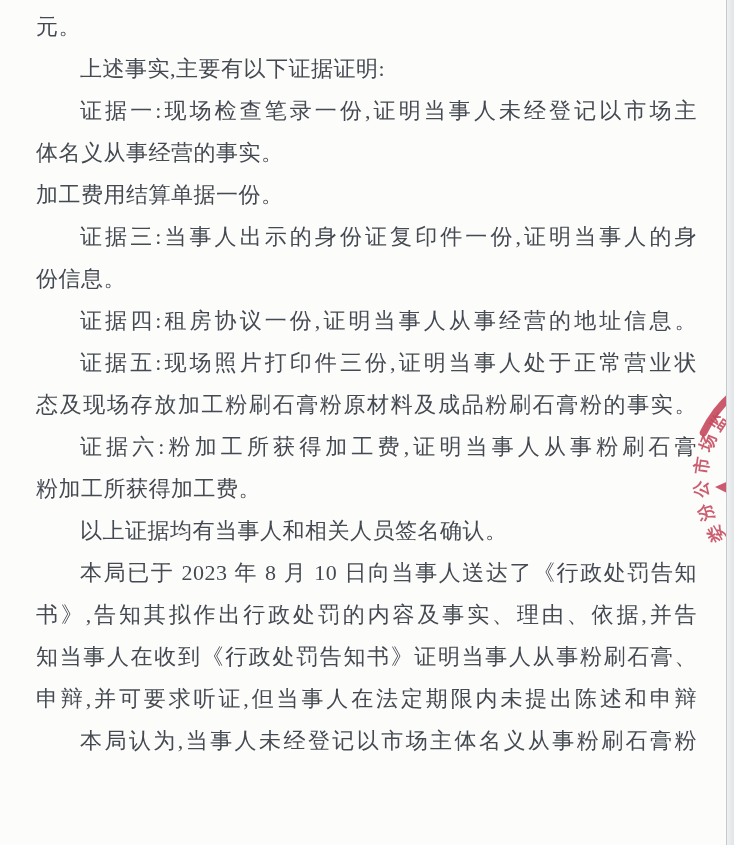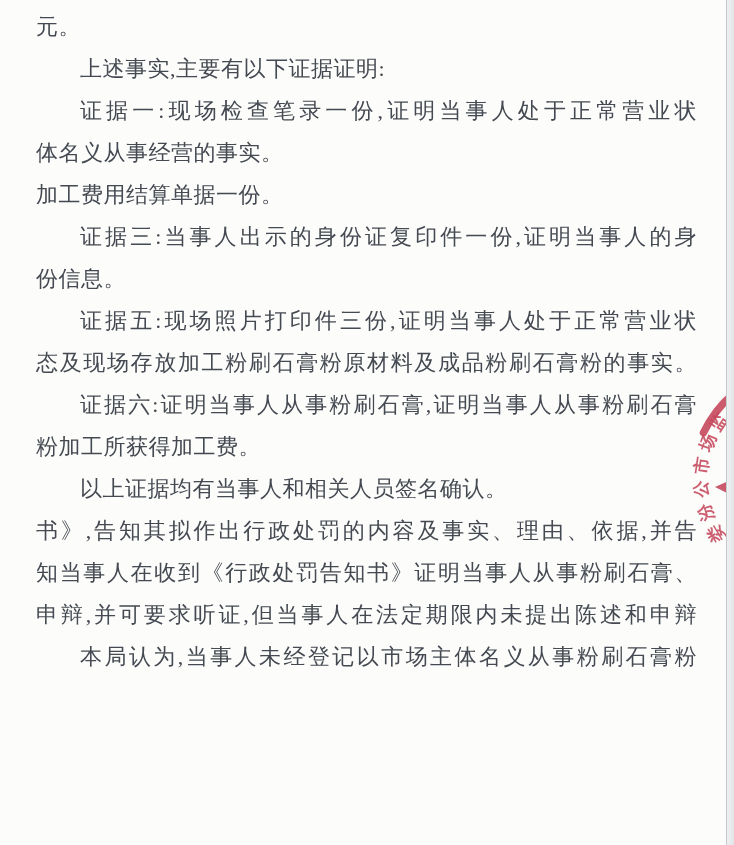--- a/index.html
+++ b/index.html
@@ -35,30 +35,32 @@
   }
 </style>
 </head>
 <body>
 
 <div class="page">
 
   <div class="doc" id="doc" style="color: rgb(69, 74, 82);">
       <div class="line">元。</div>
       <div class="line ind">上述事实,主要有以下证据证明:</div>
-      <div class="line ind j">证据一:现场检查笔录一份,证明当事人处于正常营业状</div>
+      <div class="line ind j">证据一:现场检查笔录一份,证明当事人未经登记以市场主</div>
       <div class="line">体名义从事经营的事实。</div>
       <div class="line">加工费用结算单据一份。</div>
       <div class="line ind j">证据三:当事人出示的身份证复印件一份,证明当事人的身</div>
       <div class="line">份信息。</div>
+      <div class="line ind j">证据四:租房协议一份,证明当事人从事经营的地址信息。</div>
       <div class="line ind j">证据五:现场照片打印件三份,证明当事人处于正常营业状</div>
       <div class="line j">态及现场存放加工粉刷石膏粉原材料及成品粉刷石膏粉的事实。</div>
-      <div class="line ind j">证据六:证明当事人从事粉刷石膏,证明当事人从事粉刷石膏</div>
+      <div class="line ind j">证据六:粉加工所获得加工费,证明当事人从事粉刷石膏</div>
       <div class="line">粉加工所获得加工费。</div>
       <div class="line ind">以上证据均有当事人和相关人员签名确认。</div>
+      <div class="line ind j">本局已于 2023 年 8 月 10 日向当事人送达了《行政处罚告知</div>
       <div class="line j">书》,告知其拟作出行政处罚的内容及事实、理由、依据,并告</div>
       <div class="line j">知当事人在收到《行政处罚告知书》证明当事人从事粉刷石膏、</div>
       <div class="line j">申辩,并可要求听证,但当事人在法定期限内未提出陈述和申辩</div>
       <div class="line ind j">本局认为,当事人未经登记以市场主体名义从事粉刷石膏粉</div>
     </div>
 
   <div class="stamp">
     <svg width="62" height="175" viewBox="0 0 62 175" xmlns="http://www.w3.org/2000/svg">
 
       <path d="M 31.5 40.7 Q 45.05 12.95 67.2 -2.6" fill="none" stroke-width="7.5" stroke-linecap="round" opacity="0.9" class="seal-stroke" stroke="#c5485c"></path>

